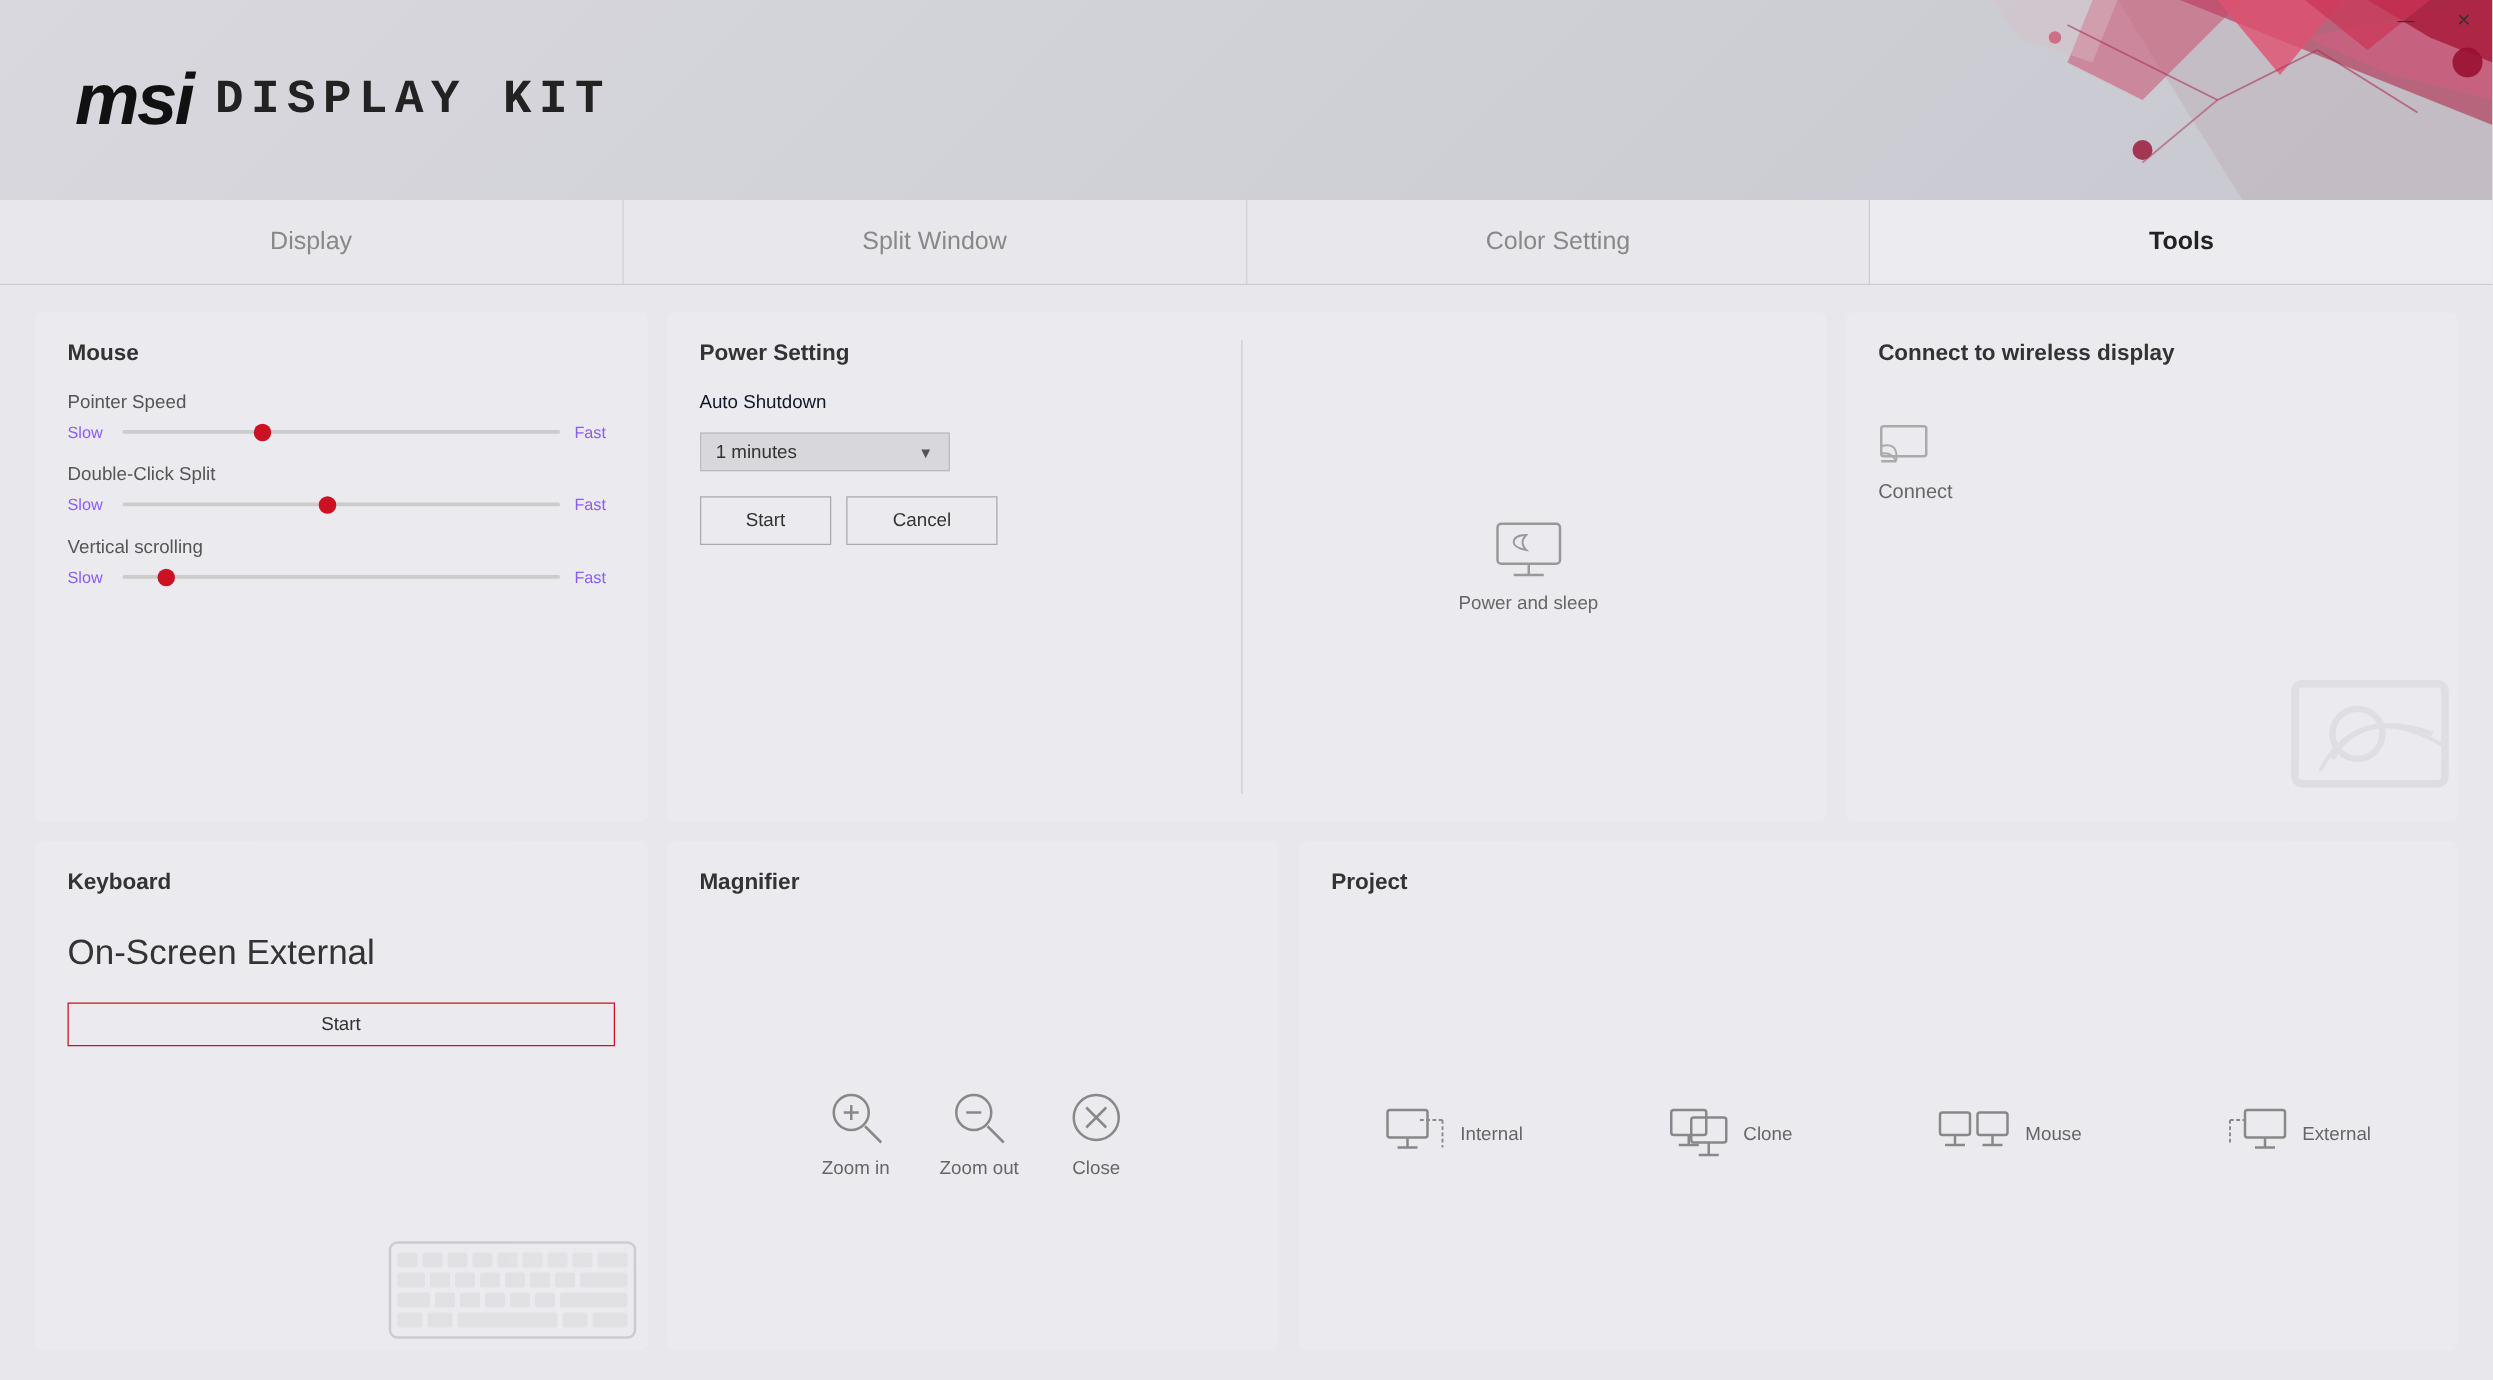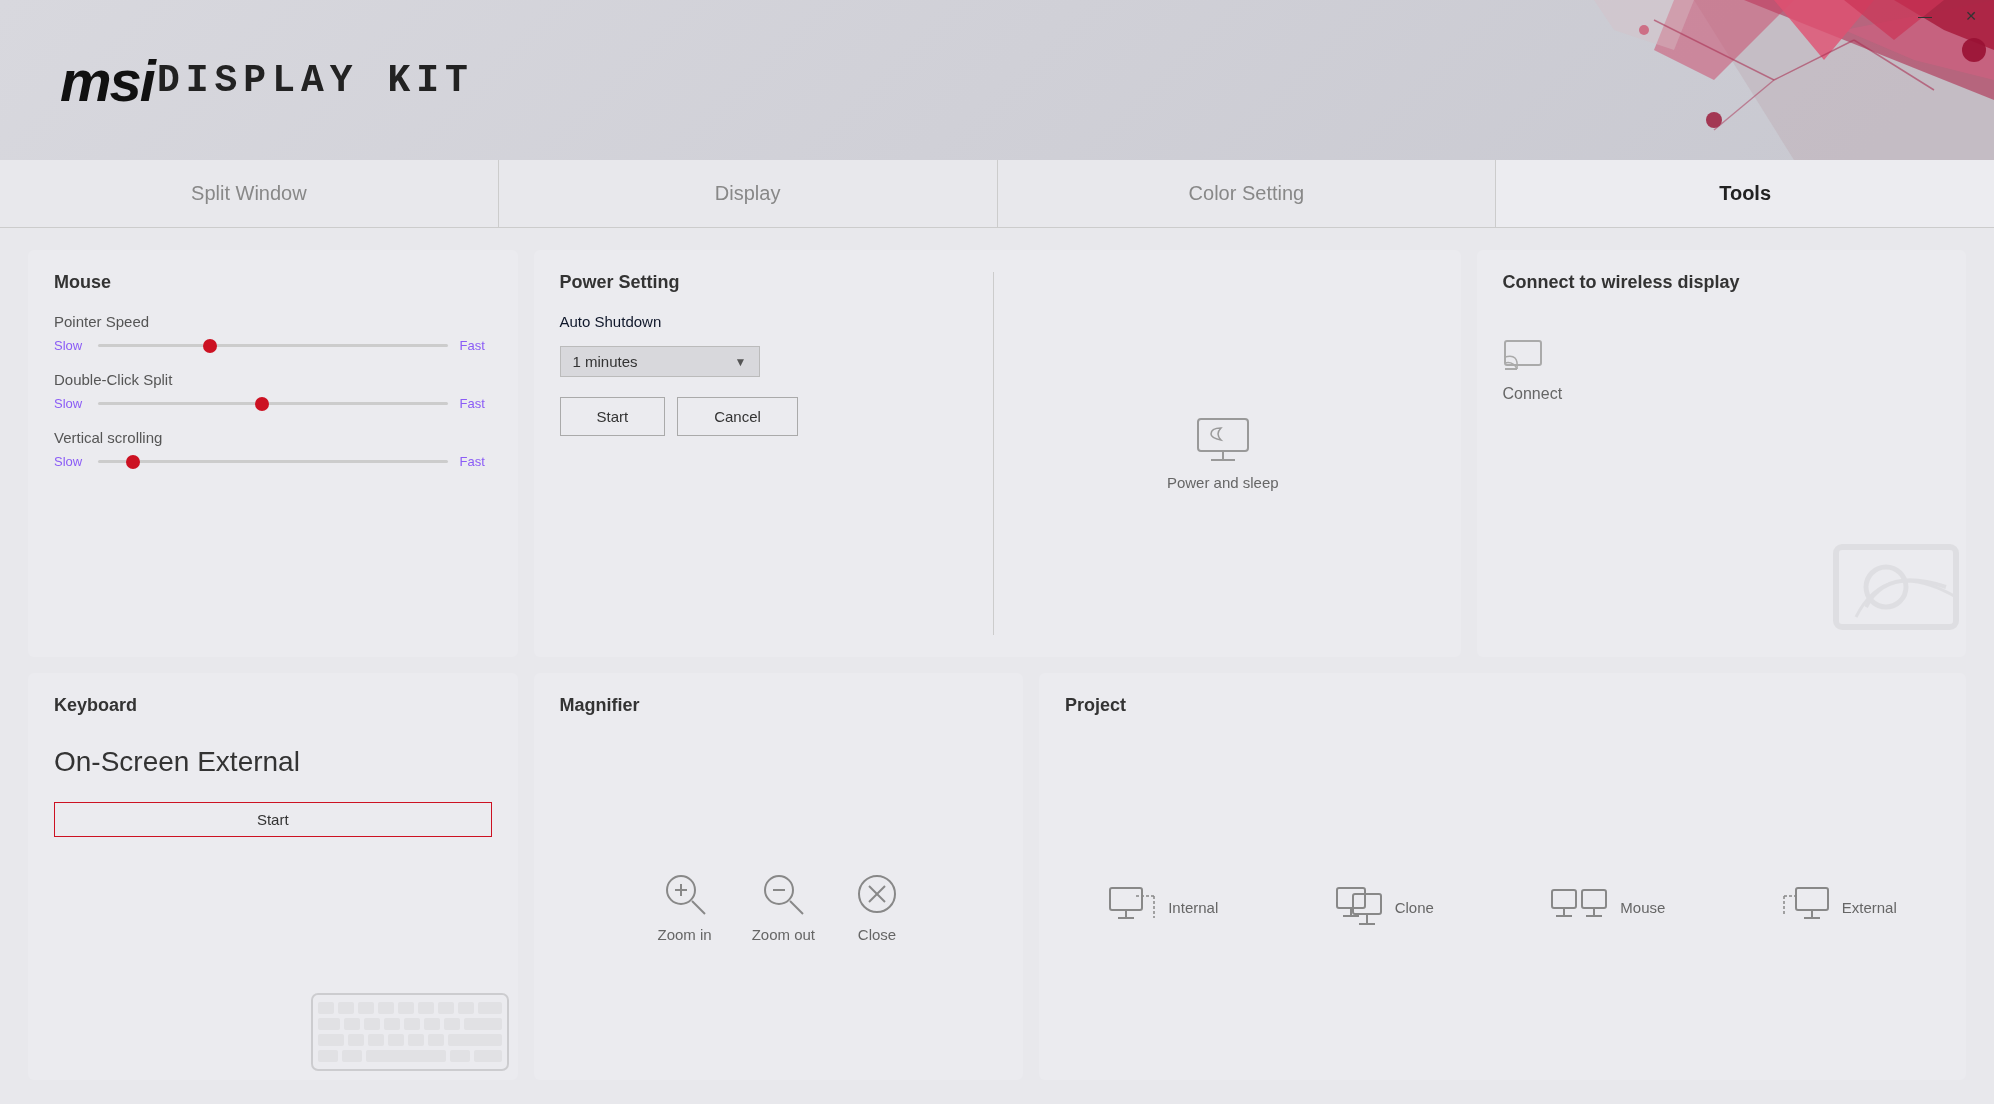--- a/index.html
+++ b/index.html
@@ -40,21 +40,21 @@
       background: linear-gradient(135deg, #d8d8de 0%, #c8c8d0 100%);
       overflow: hidden;
     }
     .header-logo {
       position: absolute;
       left: 60px;
       top: 50%;
       transform: translateY(-50%);
       display: flex;
       align-items: center;
-      gap: 3px;
+      gap: 18px;
     }
     .logo-msi {
       font-size: 58px;
       font-weight: 900;
       font-style: italic;
       color: #111;
       letter-spacing: -2px;
       font-family: Arial Black, Arial, sans-serif;
     }
     .logo-display-kit {
@@ -303,22 +303,22 @@
     <circle cx="350" cy="30" r="5" fill="#cc3355" opacity="0.6"></circle>
 
     <line x1="360" y1="20" x2="480" y2="80" stroke="#aa3355" stroke-width="1.5" opacity="0.6"></line>
     <line x1="480" y1="80" x2="560" y2="40" stroke="#aa3355" stroke-width="1.5" opacity="0.6"></line>
     <line x1="560" y1="40" x2="640" y2="90" stroke="#aa3355" stroke-width="1.5" opacity="0.6"></line>
     <line x1="480" y1="80" x2="420" y2="130" stroke="#aa3355" stroke-width="1.5" opacity="0.5"></line>
   </svg>
 </div>
 
 <div class="nav-tabs">
+  <div class="nav-tab">Display</div>
   <div class="nav-tab">Split Window</div>
-  <div class="nav-tab">Display</div>
   <div class="nav-tab">Color Setting</div>
   <div class="nav-tab active">Tools</div>
 </div>
 
 <div style="display:flex; flex-direction:column; padding: 14px 20px; gap:0; height: calc(1104px - 160px - 70px);">
 
   <div style="display:flex; flex:1; gap:0; min-height:0;">
 
     <div class="col-panel" style="flex:1;">
       <div class="panel-title">Mouse</div>

